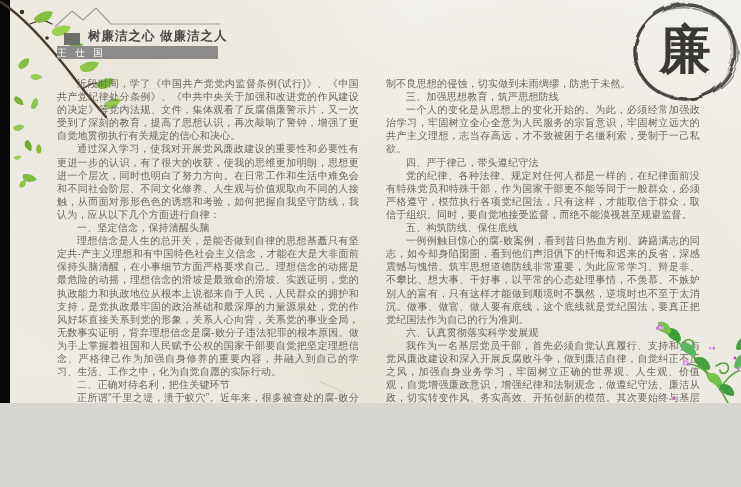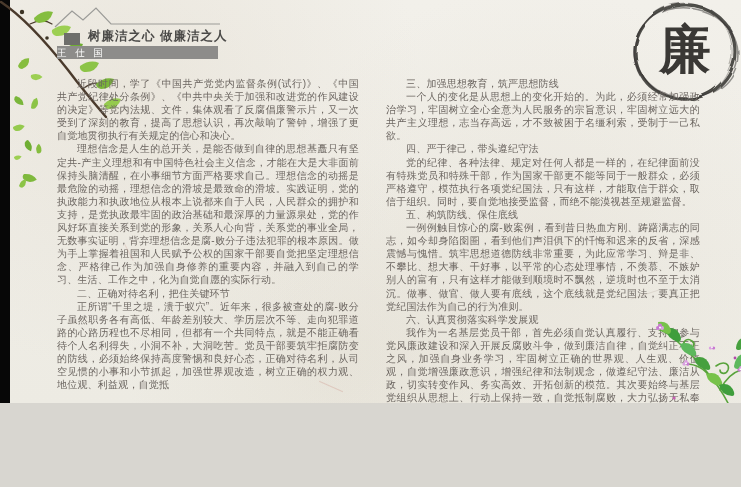--- a/index.html
+++ b/index.html
@@ -125,26 +125,29 @@
         <ellipse cx="59" cy="52" rx="50" ry="47" stroke-width="3.2" opacity="0.85" transform="rotate(-5 59 52)"></ellipse>
         <ellipse cx="60" cy="53" rx="52" ry="45" stroke-width="1.6" opacity="0.5" transform="rotate(8 60 53)"></ellipse>
         <ellipse cx="58" cy="51" rx="48" ry="48" stroke-width="1" opacity="0.35" transform="rotate(-14 58 51)"></ellipse>
       </g>
     </svg>
     <div class="seal-char">廉</div>
   </div>
 
   <div class="col col-left">
     <p class="para">近段时间，学了《中国共产党党内监督条例(试行)》、《中国共产党纪律处分条例》、《中共中央关于加强和改进党的作风建设的决定》等党内法规、文件，集体观看了反腐倡廉警示片，又一次受到了深刻的教育，提高了思想认识，再次敲响了警钟，增强了更自觉地贯彻执行有关规定的信心和决心。</p>
+    <p class="para">通过深入学习，使我对开展党风廉政建设的重要性和必要性有更进一步的认识，有了很大的收获，使我的思维更加明朗，思想更进一个层次，同时也明白了努力方向。在日常工作和生活中难免会和不同社会阶层、不同文化修养、人生观与价值观取向不同的人接触，从而面对形形色色的诱惑和考验，如何把握自我坚守防线，我认为，应从以下几个方面进行自律：</p>
+    <p class="heading">一、坚定信念，保持清醒头脑</p>
     <p class="para">理想信念是人生的总开关，是能否做到自律的思想基矗只有坚定共-产主义理想和有中国特色社会主义信念，才能在大是大非面前保持头脑清醒，在小事细节方面严格要求自己。理想信念的动摇是最危险的动摇，理想信念的滑坡是最致命的滑坡。实践证明，党的执政能力和执政地位从根本上说都来自于人民，人民群众的拥护和支持，是党执政最牢固的政治基础和最深厚的力量源泉处，党的作风好坏直接关系到党的形象，关系人心向背，关系党的事业全局，无数事实证明，背弃理想信念是腐-败分子违法犯罪的根本原因。做为手上掌握着祖国和人民赋予公权的国家干部要自觉把坚定理想信念、严格律己作为加强自身修养的重要内容，并融入到自己的学习、生活、工作之中，化为自觉自愿的实际行动。</p>
     <p class="heading">二、正确对待名利，把住关键环节</p>
     <p class="para">正所谓“千里之堤，溃于蚁穴”。近年来，很多被查处的腐-败分子虽然职务各有高低、年龄差别较大、学历层次不等、走向犯罪道路的心路历程也不尽相同，但都有一个共同特点，就是不能正确看待个人名利得失，小洞不补，大洞吃苦。党员干部要筑牢拒腐防变的防线，必须始终保持高度警惕和良好心态，正确对待名利，从司空见惯的小事和小节抓起，加强世界观改造，树立正确的权力观、地位观、利益观，自觉抵</p>
   </div>
 
   <div class="col col-right">
+    <p class="cont">制不良思想的侵蚀，切实做到未雨绸缪，防患于未然。</p>
     <p class="heading">三、加强思想教育，筑严思想防线</p>
     <p class="para">一个人的变化是从思想上的变化开始的。为此，必须经常加强政治学习，牢固树立全心全意为人民服务的宗旨意识，牢固树立远大的共产主义理想，志当存高远，才不致被困于名缰利索，受制于一己私欲。</p>
     <p class="heading">四、严于律己，带头遵纪守法</p>
     <p class="para">党的纪律、各种法律、规定对任何人都是一样的，在纪律面前没有特殊党员和特殊干部，作为国家干部更不能等同于一般群众，必须严格遵守，模范执行各项党纪国法，只有这样，才能取信于群众，取信于组织。同时，要自觉地接受监督，而绝不能漠视甚至规避监督。</p>
     <p class="heading">五、构筑防线、保住底线</p>
     <p class="para">一例例触目惊心的腐-败案例，看到昔日热血方刚、踌躇满志的同志，如今却身陷囹圄，看到他们声泪俱下的忏悔和迟来的反省，深感震憾与愧惜。筑牢思想道德防线非常重要，为此应常学习、辩是非、不攀比、想大事、干好事，以平常的心态处理事情，不羡慕、不嫉妒别人的富有，只有这样才能做到顺境时不飘然，逆境时也不至于太消沉。做事、做官、做人要有底线，这个底线就是党纪国法，要真正把党纪国法作为自己的行为准则。</p>
     <p class="heading">六、认真贯彻落实科学发展观</p>
     <p class="para">我作为一名基层党员干部，首先必须自觉认真履行、支持和参与党风廉政建设和深入开展反腐败斗争，做到廉洁自律，自觉纠正不正之风，加强自身业务学习，牢固树立正确的世界观、人生观、价值观，自觉增强廉政意识，增强纪律和法制观念，做遵纪守法、廉洁从政，切实转变作风、务实高效、开拓创新的模范。其次要始终与基层党组织从思想上、行动上保持一致，自觉抵制腐败，大力弘扬无私奉献精神和党员干部廉洁自律、严于律已的表率作用。再次，要从自己的工作性质、业务特点出发，积极主动地承担起反腐倡廉职责。在实际工作中，严格遵守单位制定的各项规章制度，遵纪守法，爱岗敬业，认真履职，完成上级安排的各项工作任务，确保公司的党风廉政建设和反腐败斗争工作正常发展，为企业的发展保驾护航。</p>
   </div>
 

